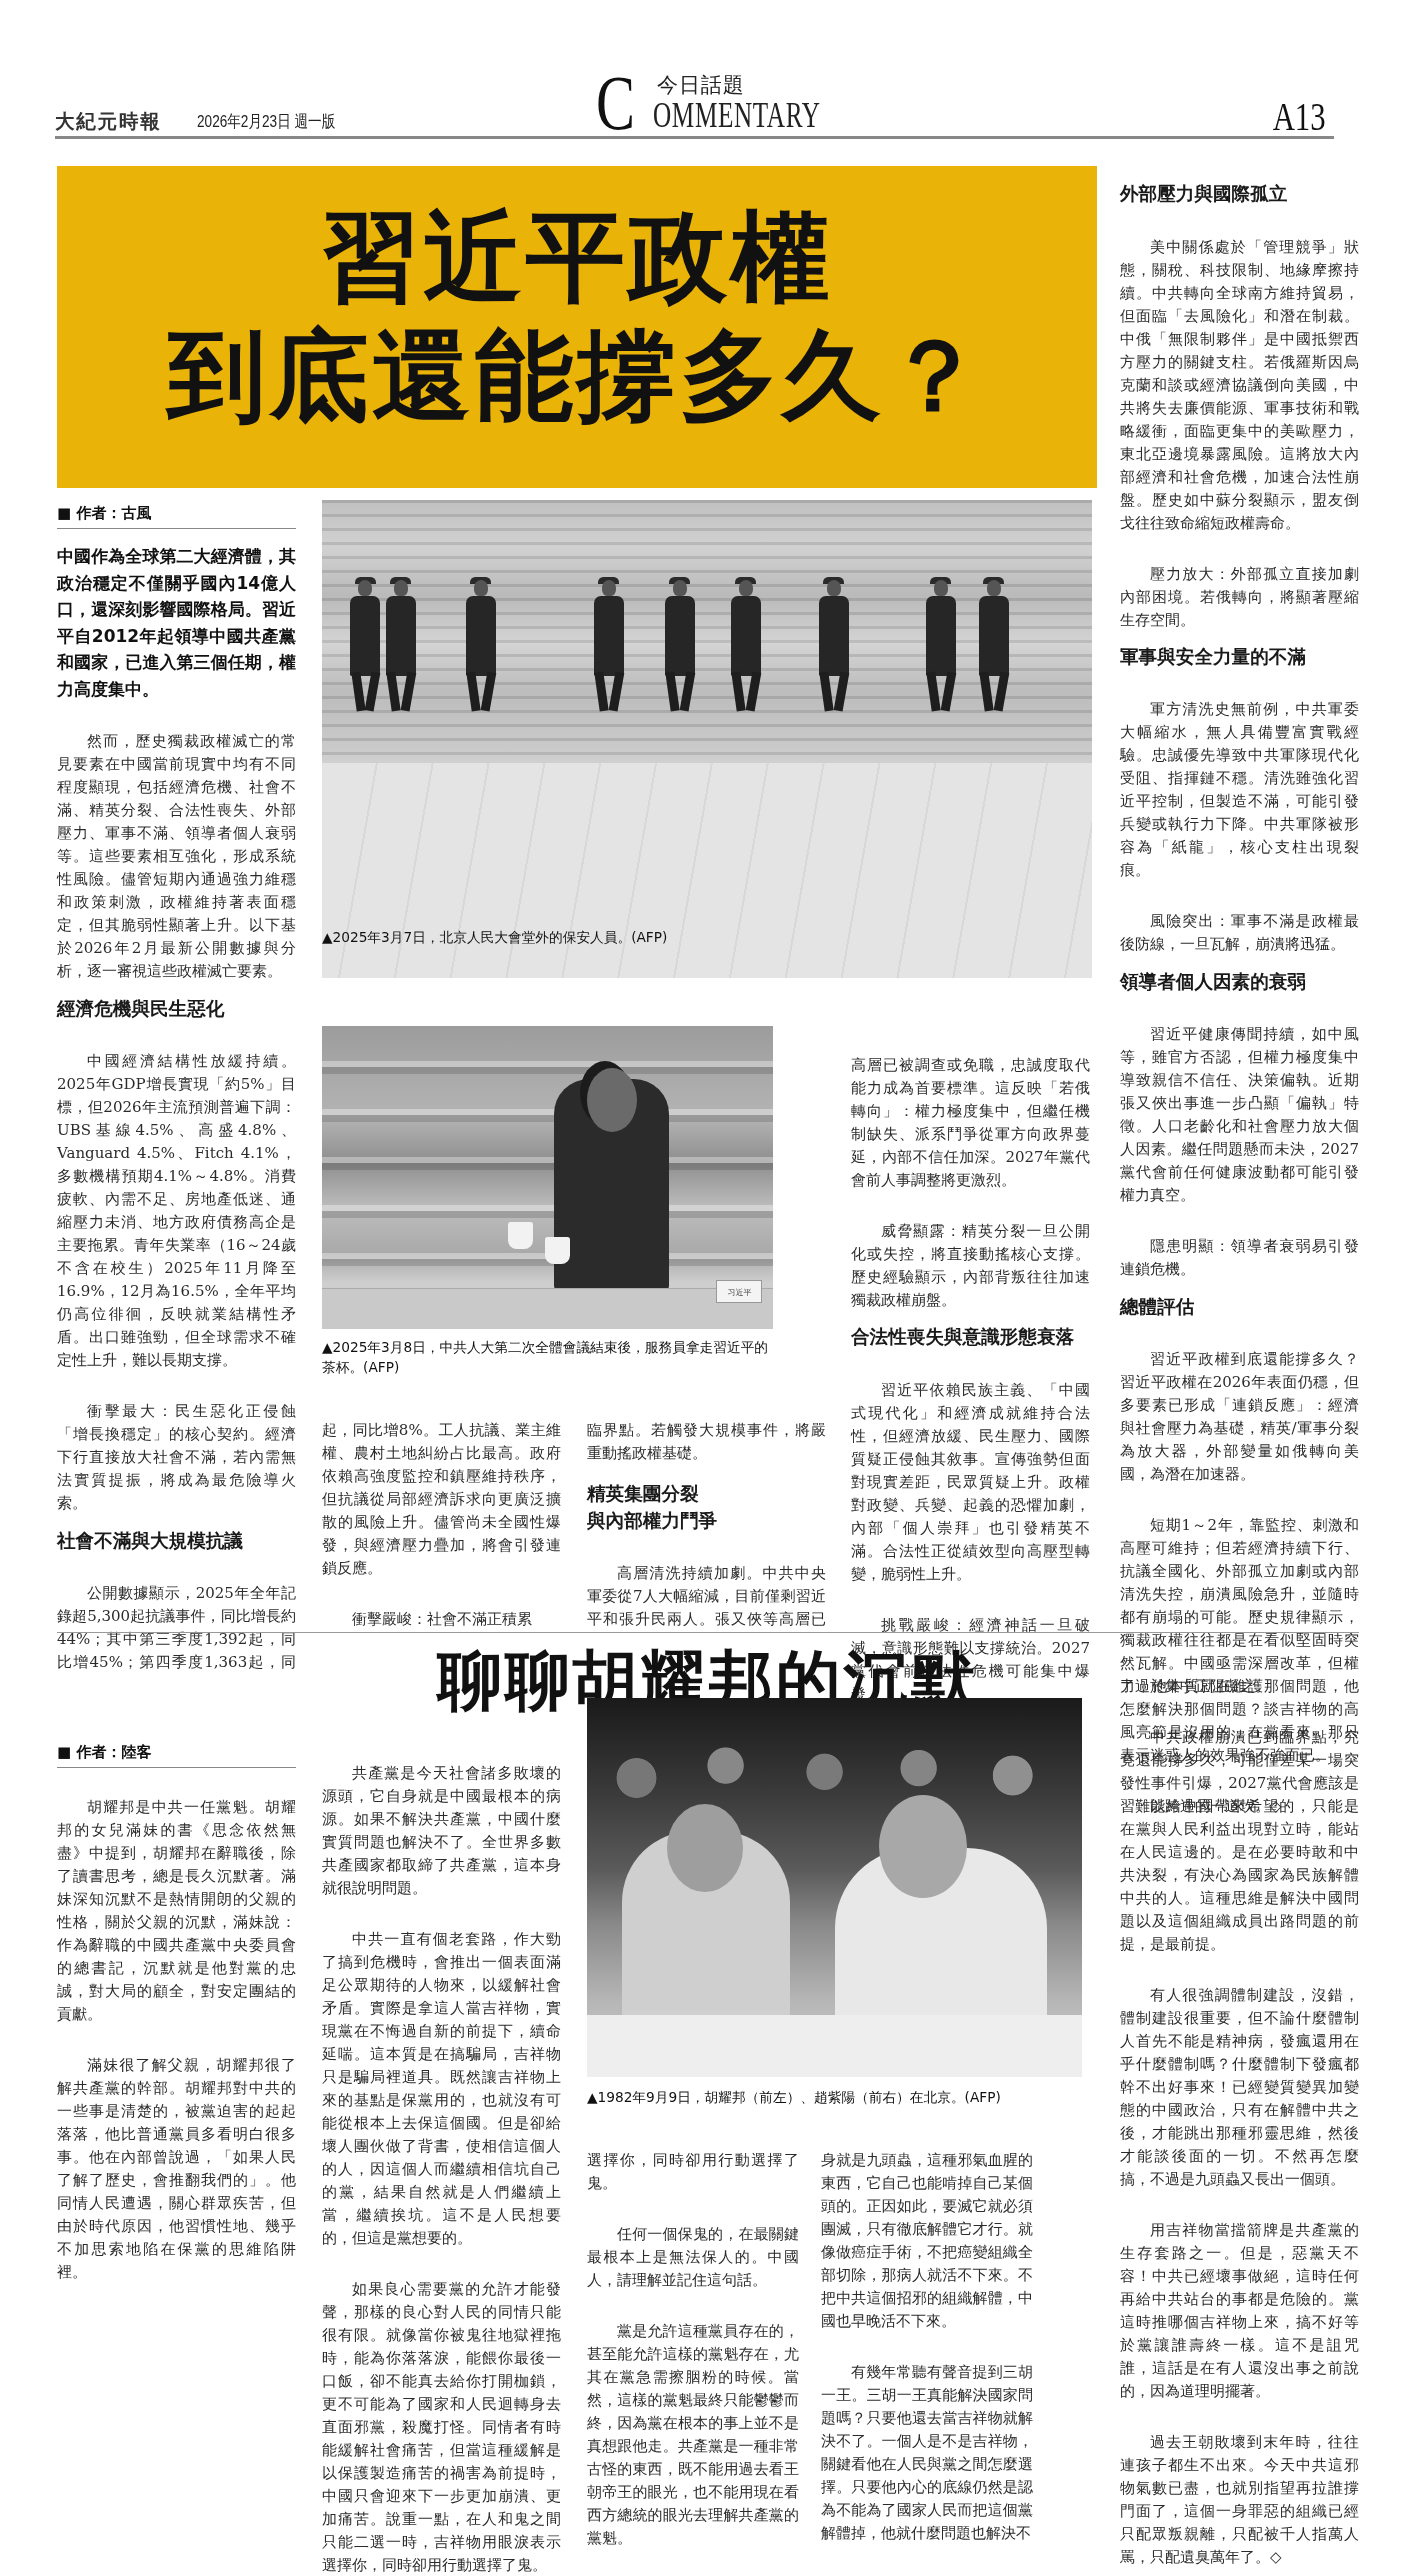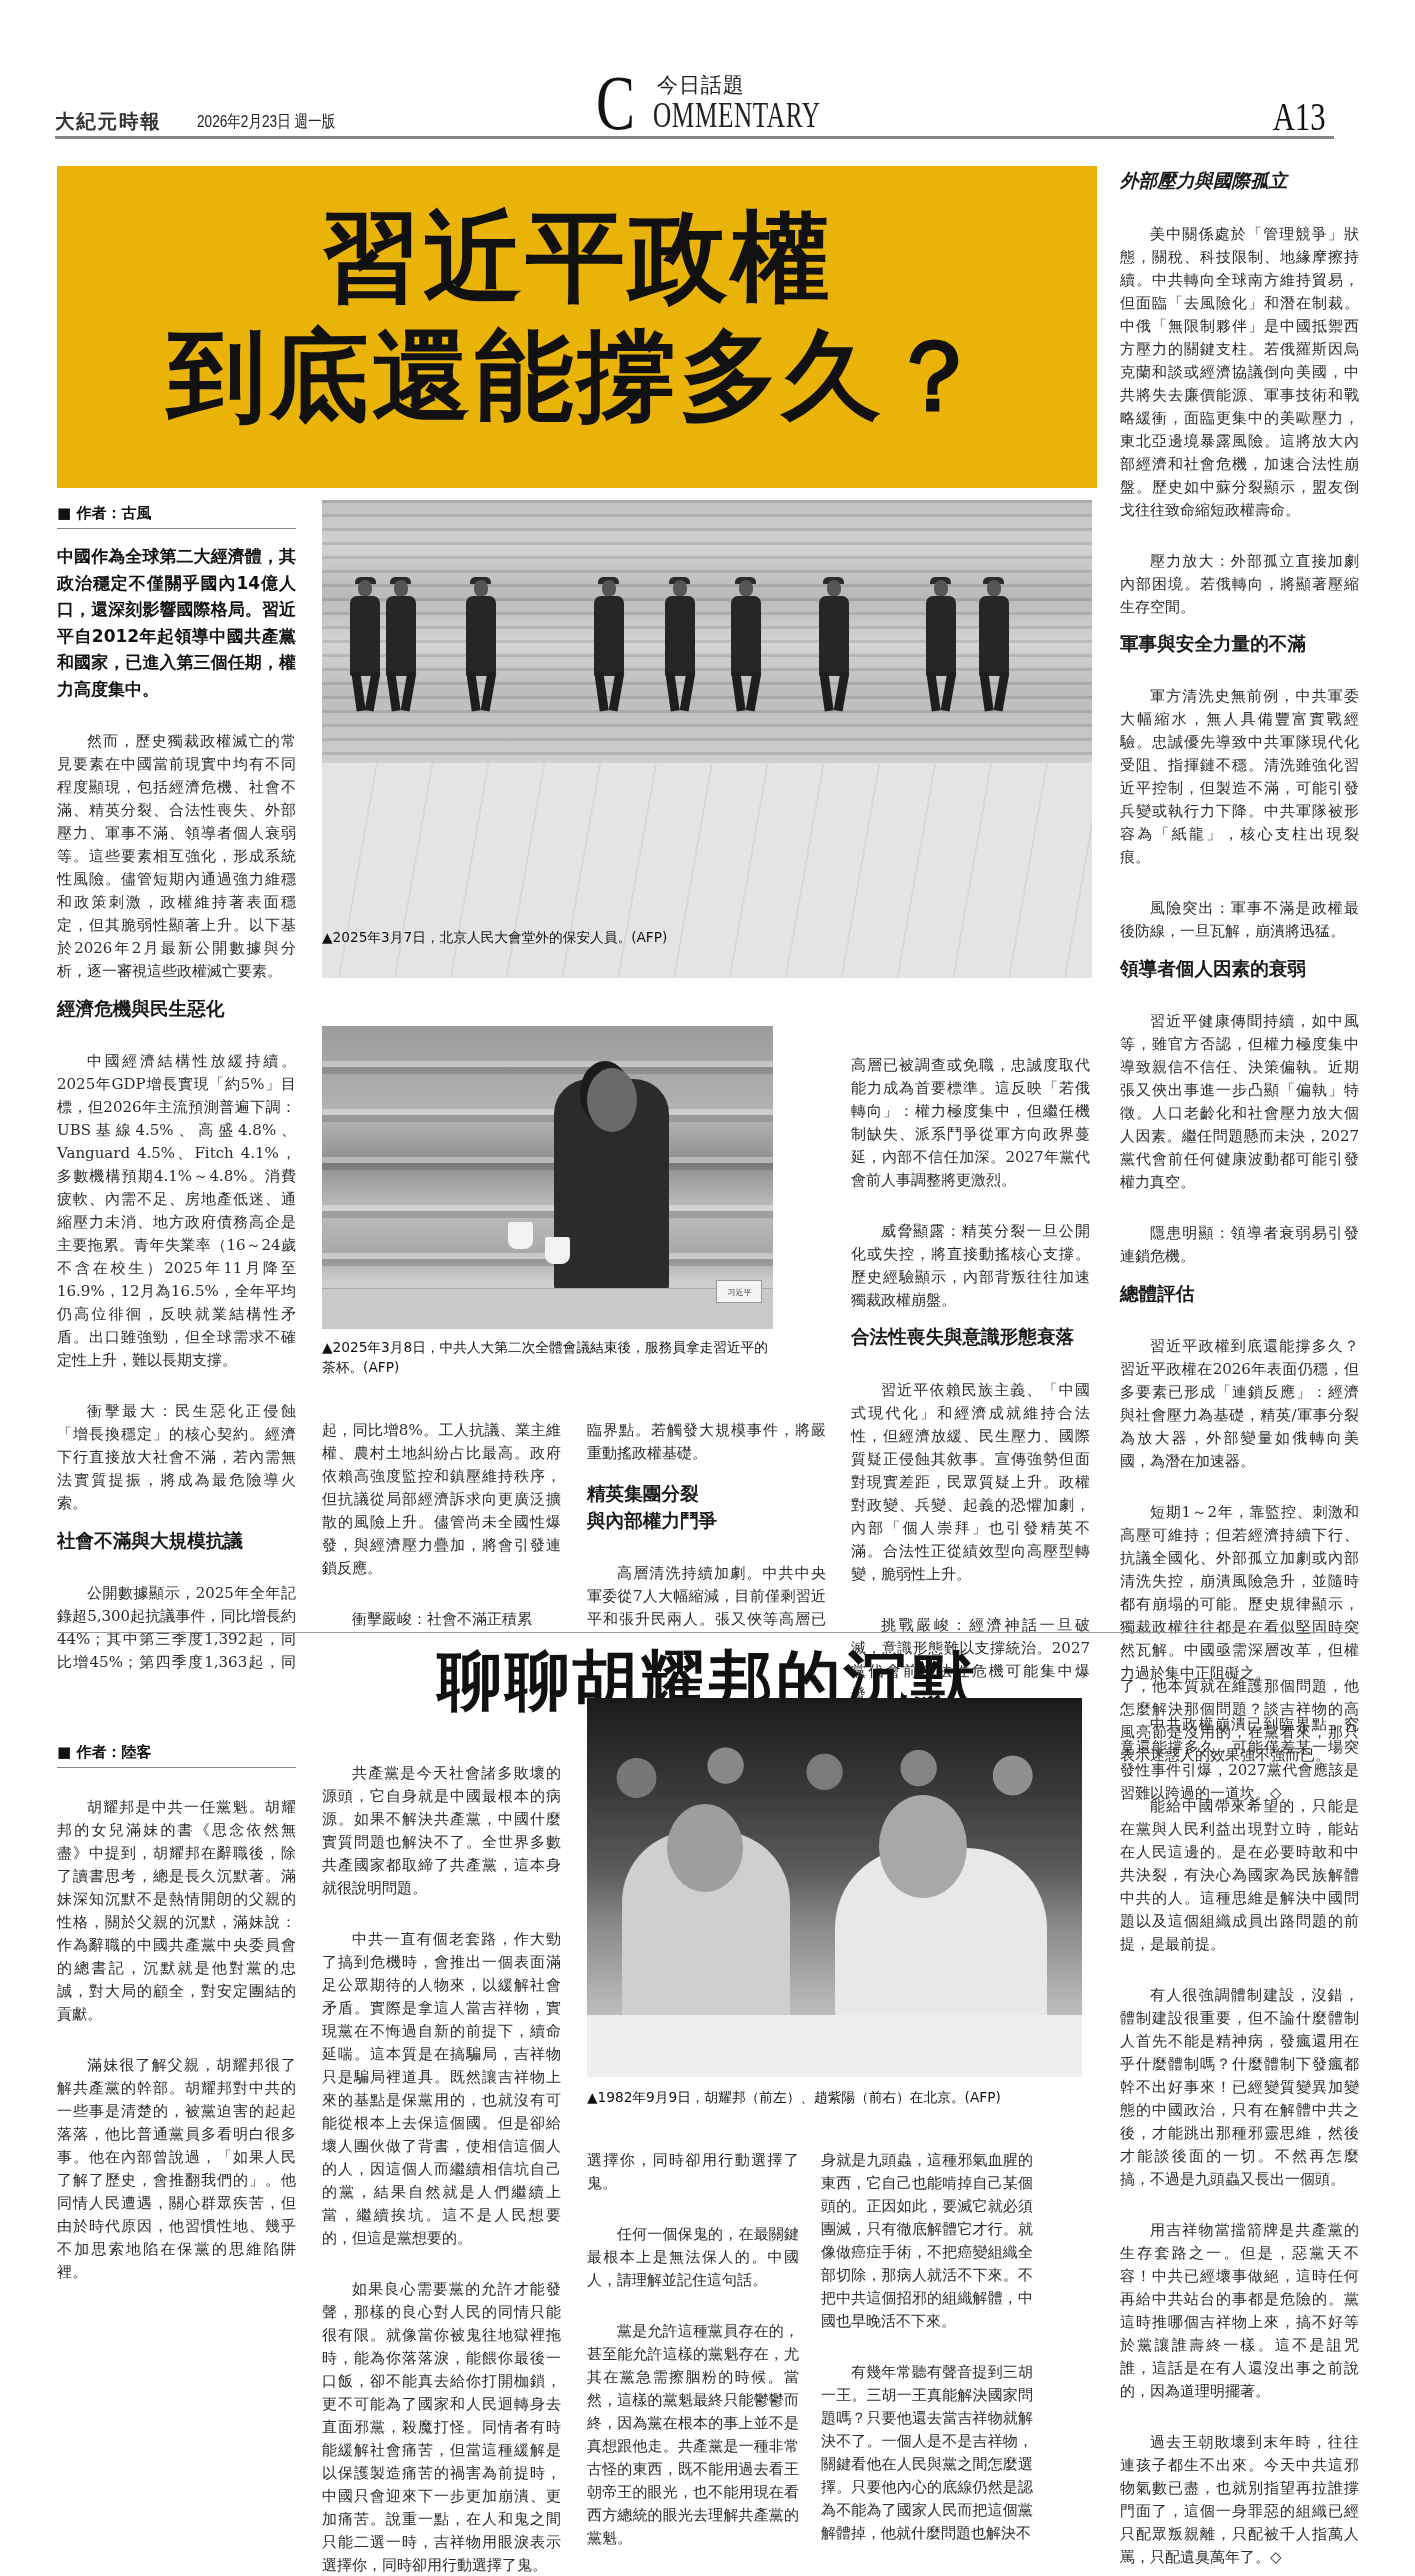--- a/index.html
+++ b/index.html
@@ -199,21 +199,21 @@
 
 <div class="abs col" style="left:851px; top:1026px; width:239px;">
   <p class="noindent">高層已被調查或免職，忠誠度取代能力成為首要標準。這反映「若俄轉向」：權力極度集中，但繼任機制缺失、派系鬥爭從軍方向政界蔓延，內部不信任加深。2027年黨代會前人事調整將更激烈。</p>
   <p>威脅顯露：精英分裂一旦公開化或失控，將直接動搖核心支撐。歷史經驗顯示，內部背叛往往加速獨裁政權崩盤。</p>
   <div class="sub">合法性喪失與意識形態衰落</div>
   <p>習近平依賴民族主義、「中國式現代化」和經濟成就維持合法性，但經濟放緩、民生壓力、國際質疑正侵蝕其敘事。宣傳強勢但面對現實差距，民眾質疑上升。政權對政變、兵變、起義的恐懼加劇，內部「個人崇拜」也引發精英不滿。合法性正從績效型向高壓型轉變，脆弱性上升。</p>
   <p>挑戰嚴峻：經濟神話一旦破滅，意識形態難以支撐統治。2027黨代會前合法性危機可能集中爆發。</p>
 </div>
 
 <div class="abs col" style="left:1120px; top:168px; width:239px;">
-  <div class="sub" style="margin-top:0;font-style:italic;">外部壓力與國際孤立</div>
+  <div class="sub" style="margin-top:13px;">外部壓力與國際孤立</div>
   <p>美中關係處於「管理競爭」狀態，關稅、科技限制、地緣摩擦持續。中共轉向全球南方維持貿易，但面臨「去風險化」和潛在制裁。中俄「無限制夥伴」是中國抵禦西方壓力的關鍵支柱。若俄羅斯因烏克蘭和談或經濟協議倒向美國，中共將失去廉價能源、軍事技術和戰略緩衝，面臨更集中的美歐壓力，東北亞邊境暴露風險。這將放大內部經濟和社會危機，加速合法性崩盤。歷史如中蘇分裂顯示，盟友倒戈往往致命縮短政權壽命。</p>
   <p>壓力放大：外部孤立直接加劇內部困境。若俄轉向，將顯著壓縮生存空間。</p>
   <div class="sub">軍事與安全力量的不滿</div>
   <p>軍方清洗史無前例，中共軍委大幅縮水，無人具備豐富實戰經驗。忠誠優先導致中共軍隊現代化受阻、指揮鏈不穩。清洗雖強化習近平控制，但製造不滿，可能引發兵變或執行力下降。中共軍隊被形容為「紙龍」，核心支柱出現裂痕。</p>
   <p>風險突出：軍事不滿是政權最後防線，一旦瓦解，崩潰將迅猛。</p>
   <div class="sub">領導者個人因素的衰弱</div>
   <p>習近平健康傳聞持續，如中風等，雖官方否認，但權力極度集中導致親信不信任、決策偏執。近期張又俠出事進一步凸顯「偏執」特徵。人口老齡化和社會壓力放大個人因素。繼任問題懸而未決，2027黨代會前任何健康波動都可能引發權力真空。</p>
   <p>隱患明顯：領導者衰弱易引發連鎖危機。</p>
   <div class="sub">總體評估</div>
   <p>習近平政權到底還能撐多久？習近平政權在2026年表面仍穩，但多要素已形成「連鎖反應」：經濟與社會壓力為基礎，精英/軍事分裂為放大器，外部變量如俄轉向美國，為潛在加速器。</p>

